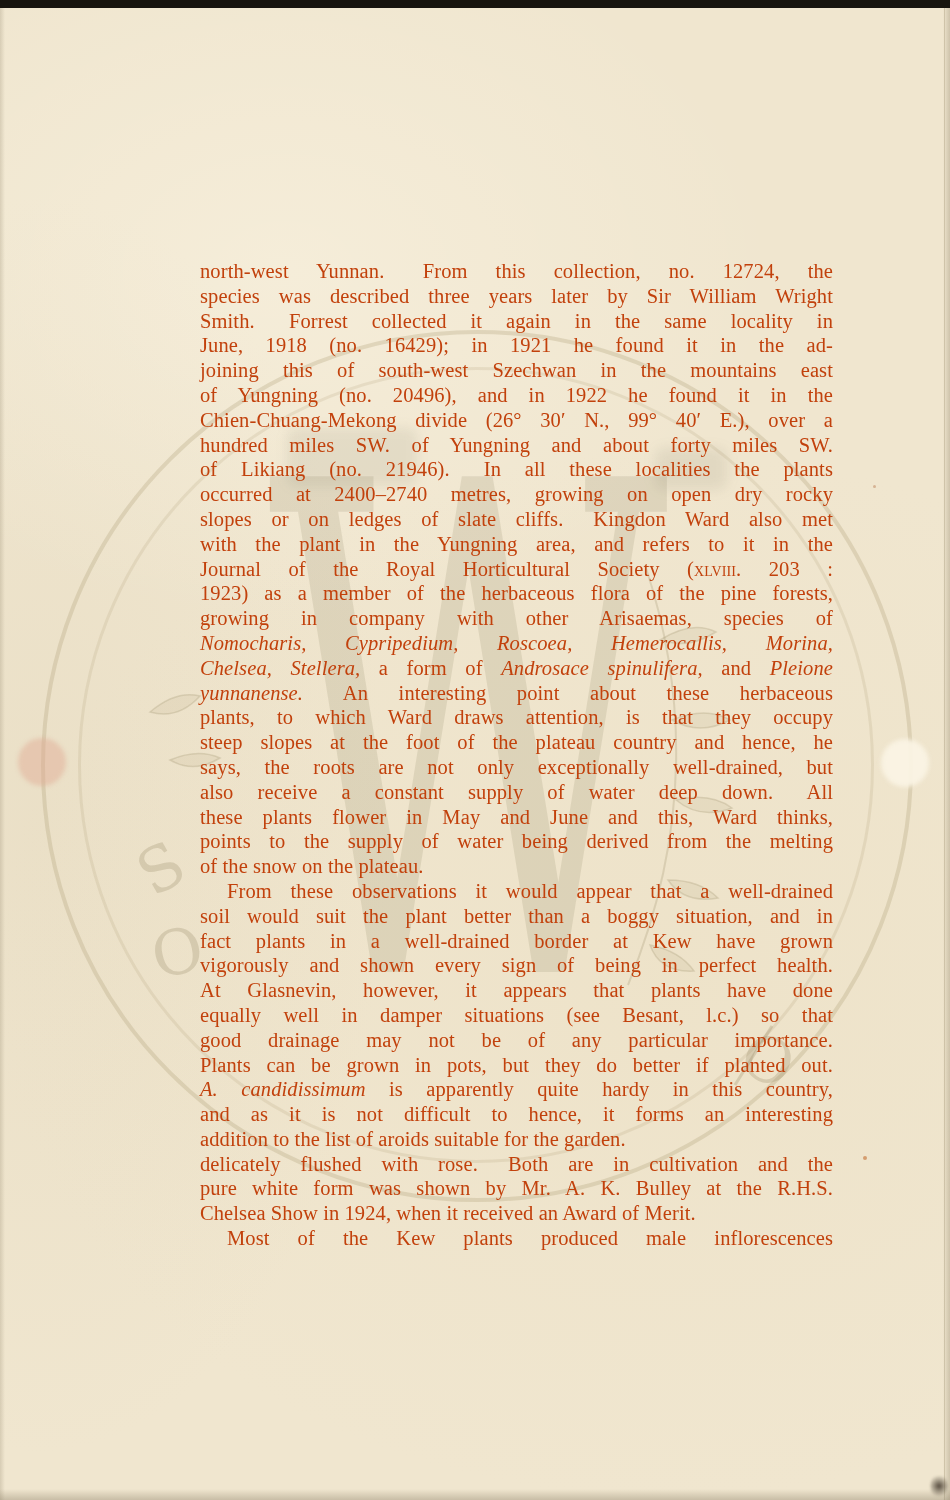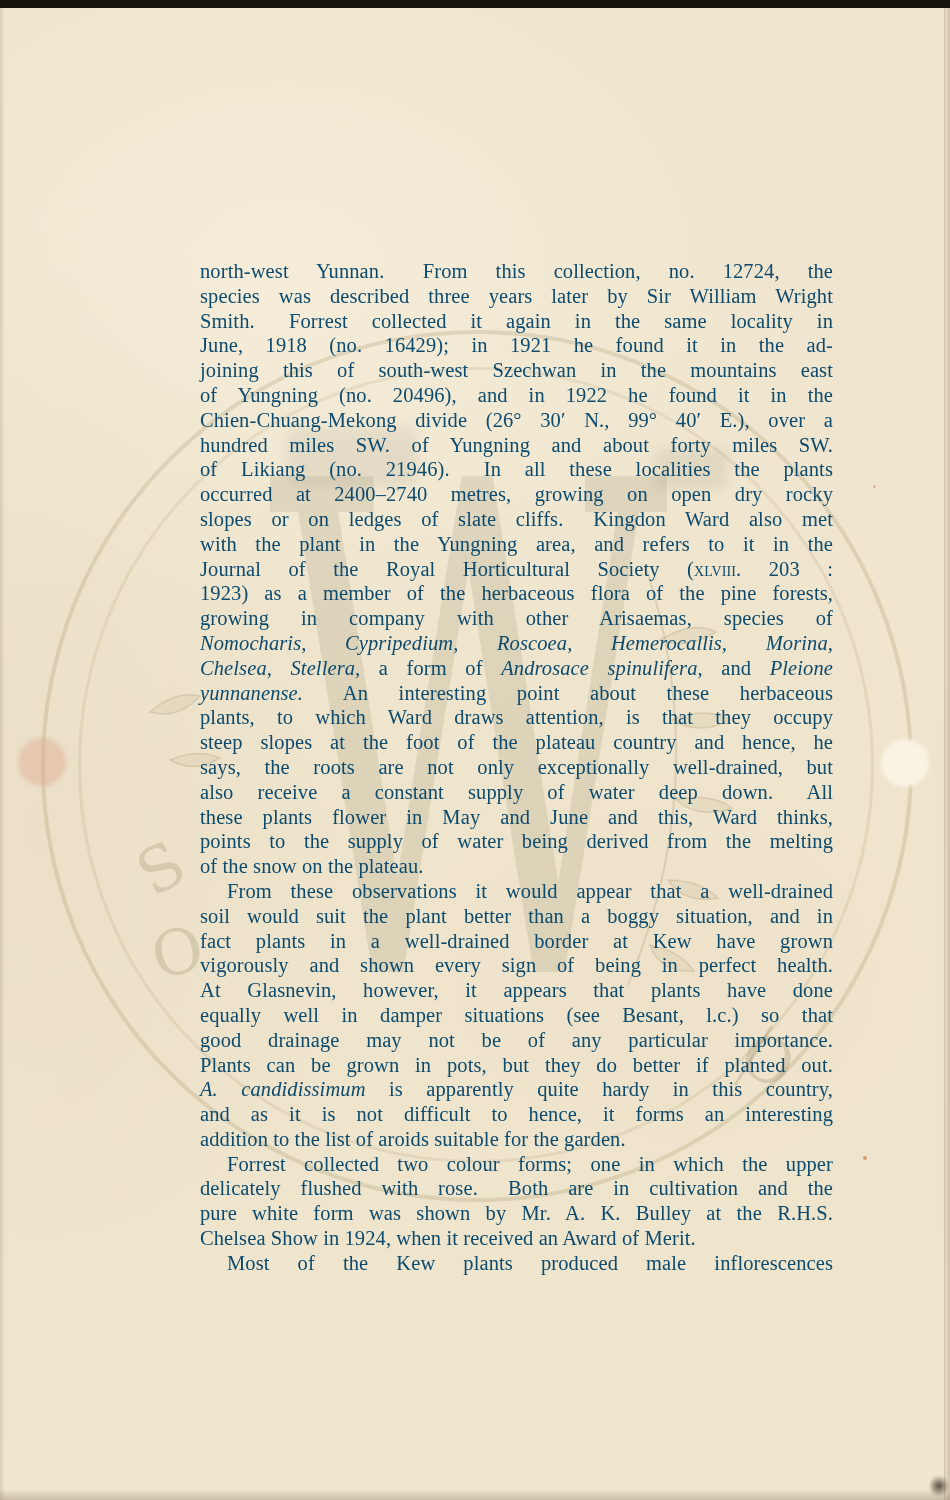--- a/index.html
+++ b/index.html
@@ -78,21 +78,21 @@
     <path d="M650 945 q 30 6 44 26 q -34 2 -44 -26 Z"></path>
     <path d="M150 712 q 26 -22 50 -16 q -22 24 -50 16 Z"></path>
     <path d="M170 760 q 28 -12 50 -2 q -26 16 -50 2 Z"></path>
     <path d="M735 1085 L 772 1026" fill="none" stroke="rgba(150,138,100,0.28)" stroke-width="3"></path>
   </g>
 </svg>
 
 <div class="speck" style="left:863px;top:1156px;width:4px;height:4px;background:rgba(198,118,60,0.65);"></div>
 <div class="speck" style="left:873px;top:485px;width:3px;height:3px;background:rgba(190,130,90,0.5);"></div>
 
-<div class="text-block" style="color: #0c4a6e;">
+<div class="text-block" style="color: #c2410c;">
     <div class="line j"><span>north-west Yunnan.  From this collection, no. 12724, the</span></div>
     <div class="line j"><span>species was described three years later by Sir William Wright</span></div>
     <div class="line j"><span>Smith.  Forrest collected it again in the same locality in</span></div>
     <div class="line j"><span>June, 1918 (no. 16429); in 1921 he found it in the ad-</span></div>
     <div class="line j"><span>joining this of south-west Szechwan in the mountains east</span></div>
     <div class="line j"><span>of Yungning (no. 20496), and in 1922 he found it in the</span></div>
     <div class="line j"><span>Chien-Chuang-Mekong divide (26° 30′ N., 99° 40′ E.), over a</span></div>
     <div class="line j"><span>hundred miles SW. of Yungning and about forty miles SW.</span></div>
     <div class="line j"><span>of Likiang (no. 21946).  In all these localities the plants</span></div>
     <div class="line j"><span>occurred at 2400–2740 metres, growing on open dry rocky</span></div>
@@ -115,18 +115,17 @@
     <div class="line j"><span>soil would suit the plant better than a boggy situation, and in</span></div>
     <div class="line j"><span>fact plants in a well-drained border at Kew have grown</span></div>
     <div class="line j"><span>vigorously and shown every sign of being in perfect health.</span></div>
     <div class="line j"><span>At Glasnevin, however, it appears that plants have done</span></div>
     <div class="line j"><span>equally well in damper situations (see Besant, l.c.) so that</span></div>
     <div class="line j"><span>good drainage may not be of any particular importance.</span></div>
     <div class="line j"><span>Plants can be grown in pots, but they do better if planted out.</span></div>
     <div class="line j"><span class="it">A. candidissimum</span><span> is apparently quite hardy in this country,</span></div>
     <div class="line j"><span>and as it is not difficult to hence, it forms an interesting</span></div>
     <div class="line"><span>addition to the list of aroids suitable for the garden.</span></div>
-    <div class="line j ind"><span>Forrest collected two colour forms; one in which the upper</span></div>
     <div class="line j"><span>delicately flushed with rose.  Both are in cultivation and the</span></div>
     <div class="line j"><span>pure white form was shown by Mr. A. K. Bulley at the R.H.S.</span></div>
     <div class="line"><span>Chelsea Show in 1924, when it received an Award of Merit.</span></div>
     <div class="line j ind"><span>Most of the Kew plants produced male inflorescences</span></div>
   </div>
 
 </body></html>

